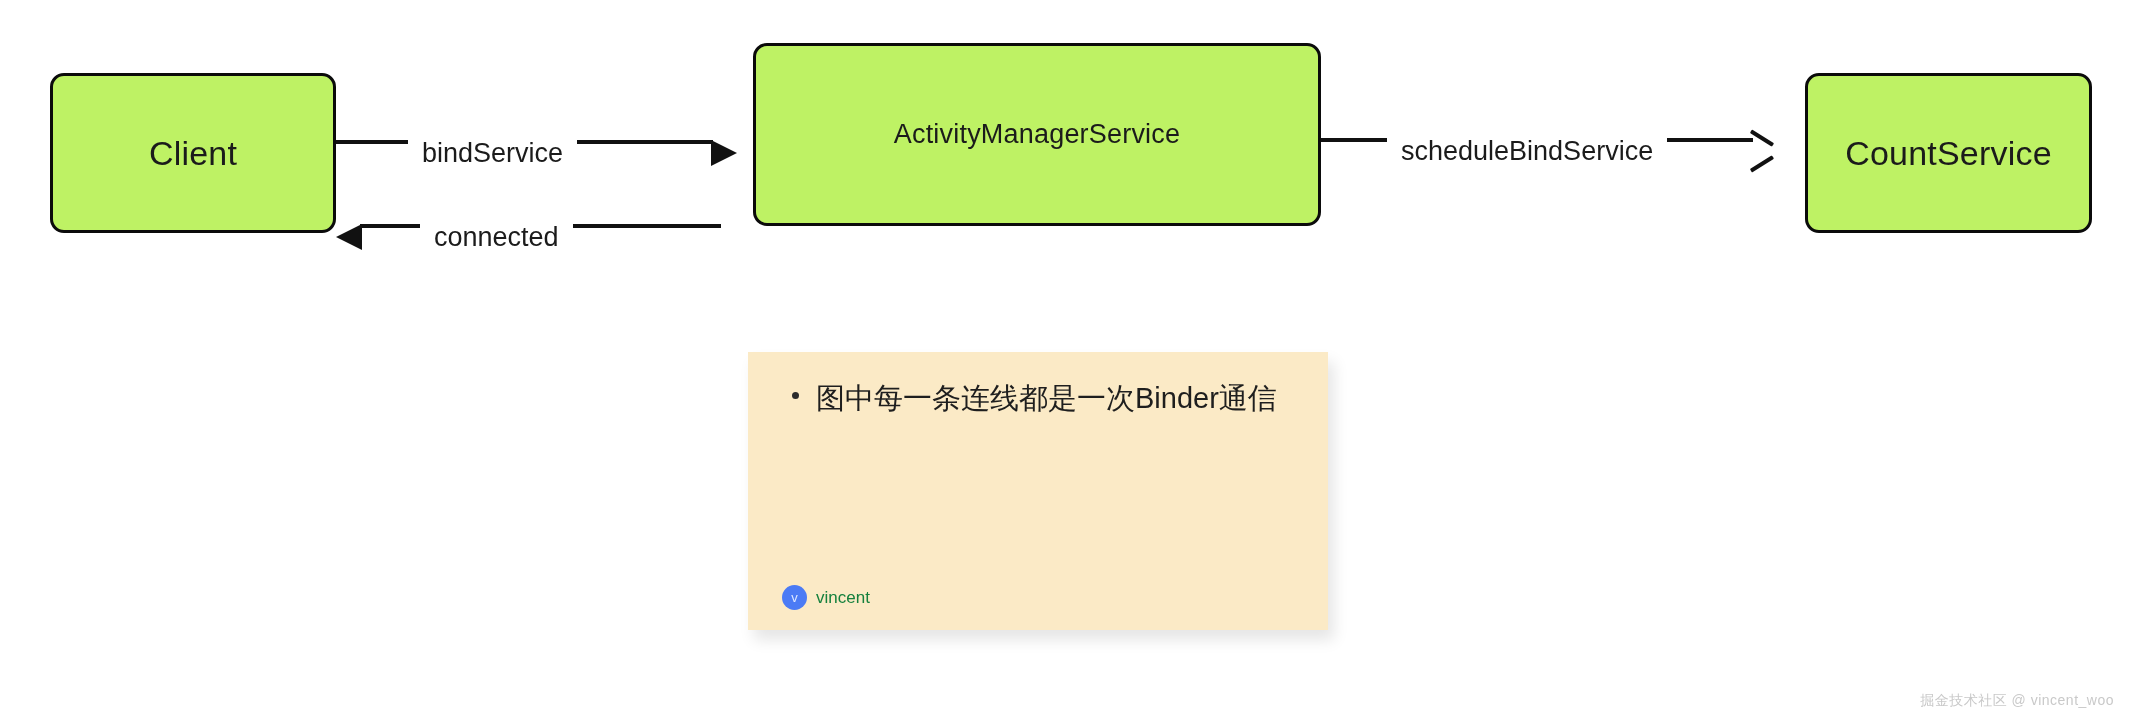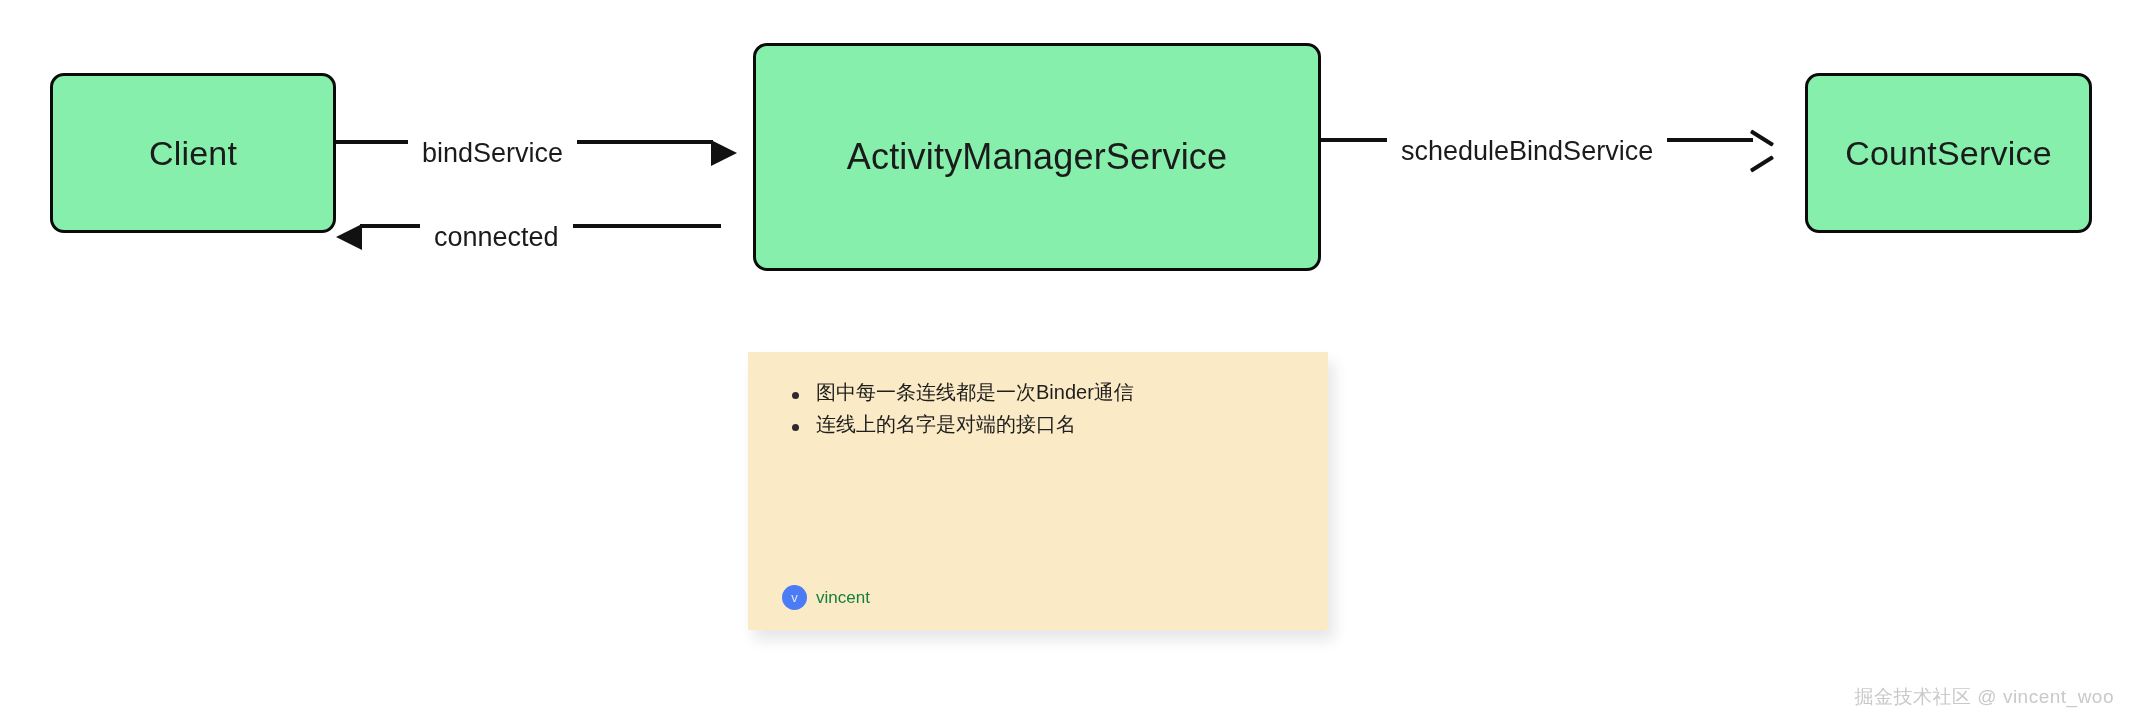--- a/index.html
+++ b/index.html
@@ -7,33 +7,33 @@
     width:2136px;height:722px;
     background:#ffffff;
     font-family:"Liberation Sans","DejaVu Sans",sans-serif;
     overflow:hidden;position:relative;
   }
   .stage{position:absolute;inset:0;}
 
   
   .node{
     position:absolute;
-    background:#86efac;
+    background:#bef264;
     border:3px solid #0b0b0b;
     border-radius:14px;
     display:flex;align-items:center;justify-content:center;
     box-sizing:border-box;
     color:#1b1b1b;
     font-size:34px;
     font-weight:400;
     letter-spacing:.2px;
     white-space:nowrap;
   }
   #node-client{left:50px;top:73px;width:286px;height:160px;}
-  #node-ams{left:753px;top:43px;width:568px;height:228px;font-size:36px;}
+  #node-ams{left:753px;top:43px;width:568px;height:183px;font-size:27px;}
   #node-countservice{left:1805px;top:73px;width:287px;height:160px;}
 
   
   .edge{position:absolute;height:40px;display:flex;align-items:flex-start;margin-top:48px;}
   .edge .seg{background:#111;height:4px;flex:0 0 auto;}
   .edge .seg.orange{background:#f2a055;height:5px;}
   .edge .lbl{
     font-size:27px;color:#1b1b1b;white-space:nowrap;
     padding:0 14px;line-height:1;
   }
@@ -81,21 +81,21 @@
   #note{
     position:absolute;left:748px;top:352px;width:580px;height:278px;
     background:#fbeac6;
     box-sizing:border-box;
     padding:26px 34px 0 34px;
     box-shadow:6px 10px 14px rgba(0,0,0,.10);
   }
   #note-bullets{list-style:none;margin:0;padding:0;}
   #note-bullets li{
     position:relative;padding-left:34px;
-    font-size:20px;line-height:1.42;color:#1e1e1e;margin:0 0 4px 0;
+    font-size:29px;line-height:1.42;color:#1e1e1e;margin:0 0 4px 0;
   }
   #note-bullets li::before{
     content:"";position:absolute;left:10px;top:14px;
     width:7px;height:7px;border-radius:50%;background:#2b2b2b;
   }
   #note-paragraph{
     margin:42px 0 0 0;font-size:26px;line-height:1.45;color:#1e1e1e;
     max-width:520px;
   }
   #note-signature{
@@ -105,21 +105,21 @@
   #note-avatar{
     width:25px;height:25px;border-radius:50%;background:#4b7bf5;
     display:flex;align-items:center;justify-content:center;
     color:#dfe8ff;font-size:13px;line-height:1;
   }
   #note-author{font-size:17px;color:#15803d;}
 
   
   #watermark{
     position:absolute;right:22px;bottom:12px;
-    font-size:19px;color:#c9c9c9;white-space:nowrap;letter-spacing:.5px;
+    font-size:14px;color:#c9c9c9;white-space:nowrap;letter-spacing:.5px;
   }
 </style>
 </head>
 <body>
 
 <div class="stage">
 
   <div class="node" id="node-client">
     <span>Client</span>
   </div>
@@ -150,21 +150,20 @@
     <span class="head-l-solid"></span>
     <span class="seg" style="width:60px"></span>
     <span class="lbl">connected</span>
     <span class="seg" style="width:148px"></span>
   </div>
 
 
   <div id="note">
     <ul id="note-bullets">
       <li>图中每一条连线都是一次Binder通信</li>
-      <li>连线上的名字是对端的接口名</li>
     </ul>
     <div id="note-signature">
       <span id="note-avatar">v</span>
       <span id="note-author">vincent</span>
     </div>
   </div>
 
   <div id="watermark">掘金技术社区 @ vincent_woo</div>
 
 </div>

